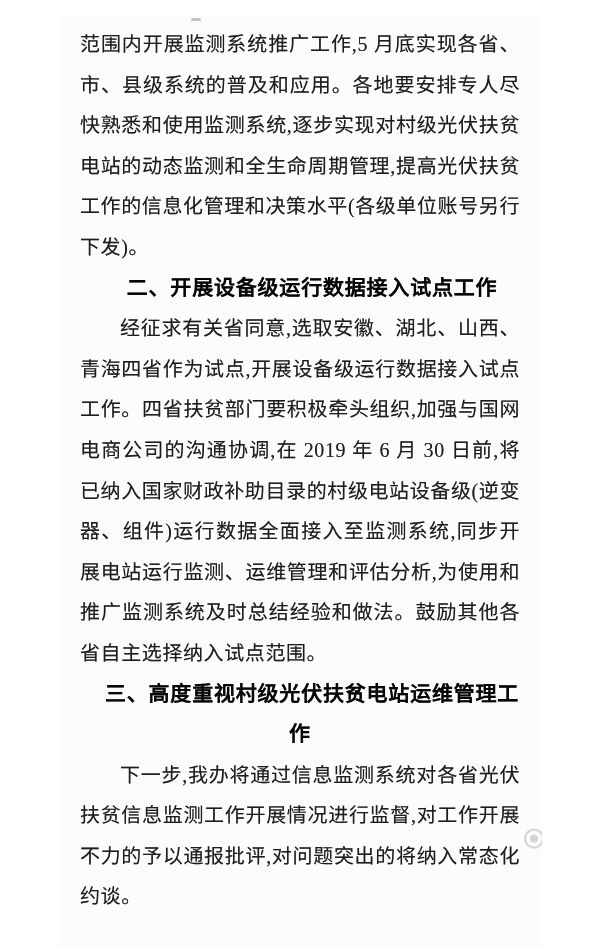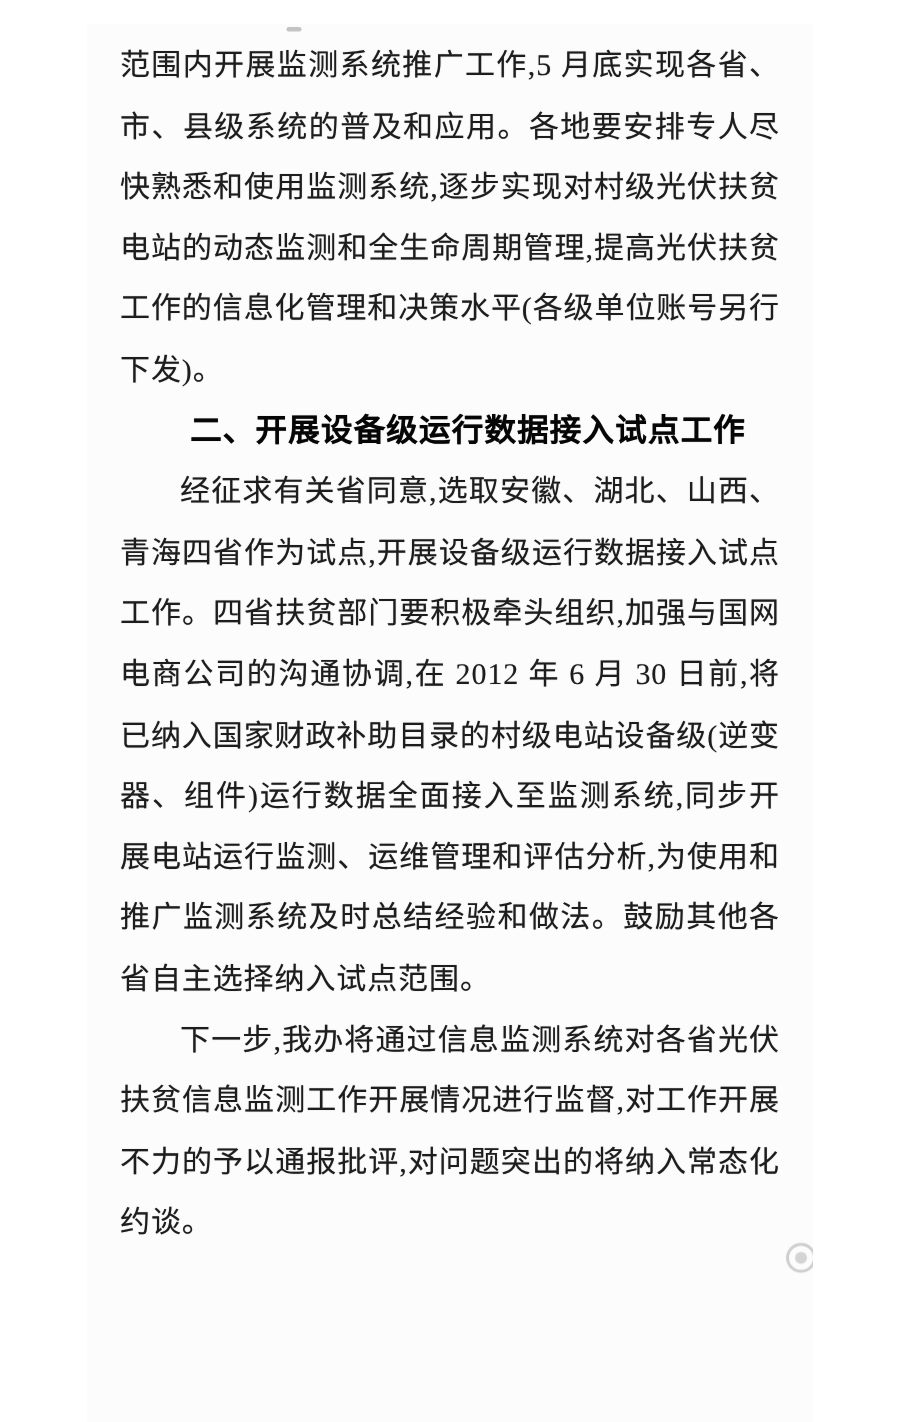--- a/index.html
+++ b/index.html
@@ -94,22 +94,23 @@
 <body>
 
 <div class="page">
 
   <div class="scan-speck"></div>
 
   <p class="para cont">范围内开展监测系统推广工作,5 月底实现各省、市、县级系统的普及和应用。各地要安排专人尽快熟悉和使用监测系统,逐步实现对村级光伏扶贫电站的动态监测和全生命周期管理,提高光伏扶贫工作的信息化管理和决策水平(各级单位账号另行下发)。</p>
 
   <p class="para heading">二、开展设备级运行数据接入试点工作</p>
 
-  <p class="para">经征求有关省同意,选取安徽、湖北、山西、青海四省作为试点,开展设备级运行数据接入试点工作。四省扶贫部门要积极牵头组织,加强与国网电商公司的沟通协调,在 2012 年 6 月 30 日前,将已纳入国家财政补助目录的村级电站设备级(逆变器、组件)运行数据全面接入至监测系统,同步开展电站运行监测、运维管理和评估分析,为使用和推广监测系统及时总结经验和做法。鼓励其他各省自主选择纳入试点范围。</p>
+  <p class="para">经征求有关省同意,选取安徽、湖北、山西、青海四省作为试点,开展设备级运行数据接入试点工作。四省扶贫部门要积极牵头组织,加强与国网电商公司的沟通协调,在 2019 年 6 月 30 日前,将已纳入国家财政补助目录的村级电站设备级(逆变器、组件)运行数据全面接入至监测系统,同步开展电站运行监测、运维管理和评估分析,为使用和推广监测系统及时总结经验和做法。鼓励其他各省自主选择纳入试点范围。</p>
 
+  <p class="para heading">三、高度重视村级光伏扶贫电站运维管理工作</p>
 
 
 
   <p class="para">下一步,我办将通过信息监测系统对各省光伏扶贫信息监测工作开展情况进行监督,对工作开展不力的予以通报批评,对问题突出的将纳入常态化约谈。</p>
 
   <div class="watermark">
     <span class="wm-icon"></span>
     <span>光伏资讯</span>
   </div>
 

